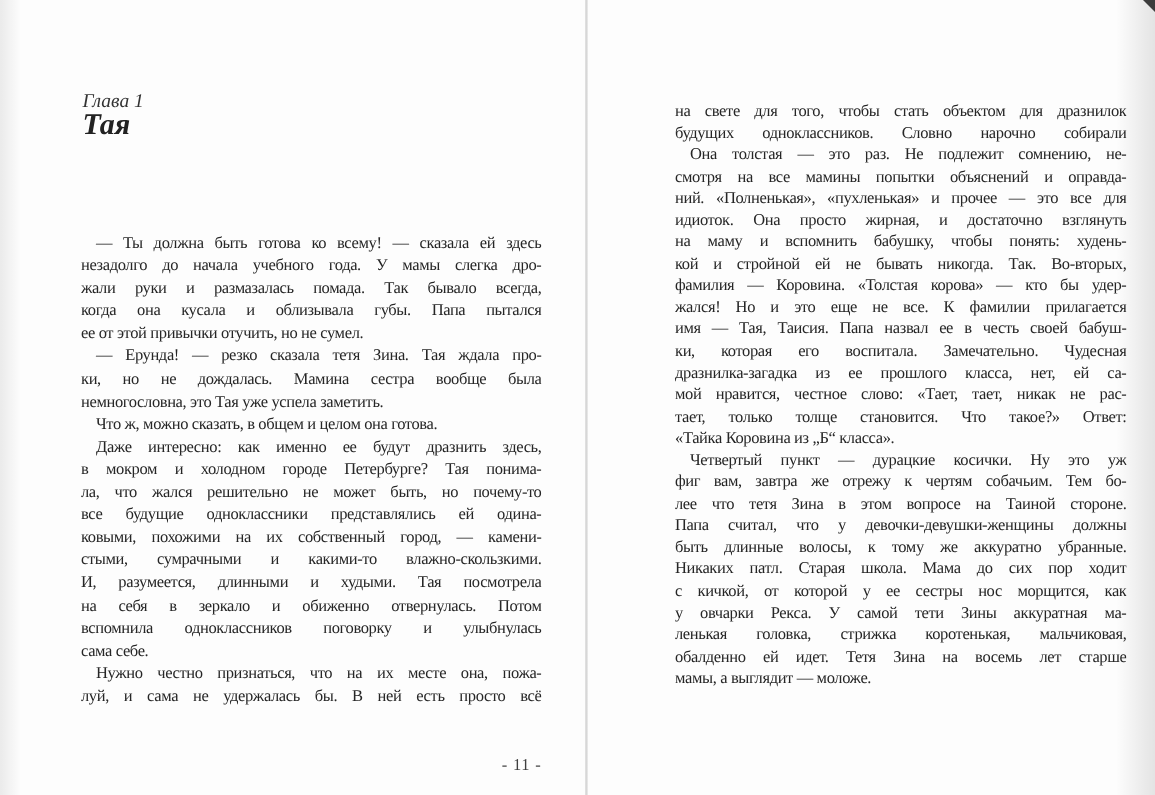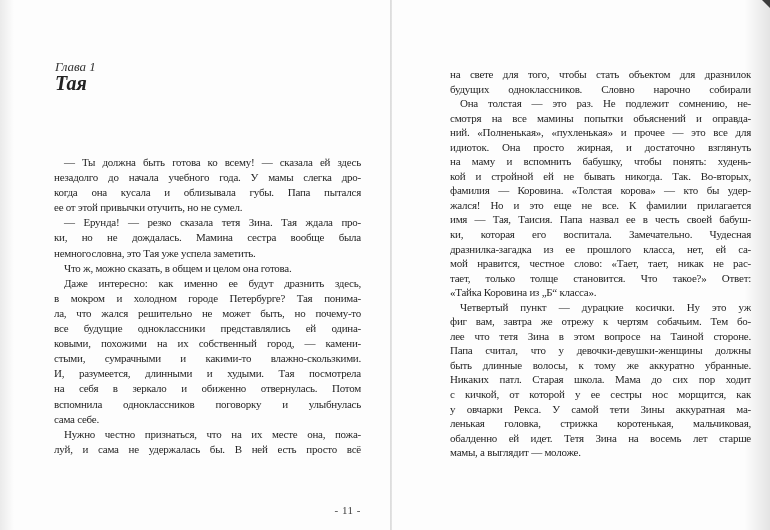--- a/index.html
+++ b/index.html
@@ -123,20 +123,21 @@
 <div class="spread">
 
   <div class="page page-left">
     <div class="chapter-head">
       <div class="chapter-label">Глава 1</div>
       <div class="chapter-title">Тая</div>
     </div>
     <div class="body-text left-body" id="left-body">
         <div class="line line-indent">— Ты должна быть готова ко всему! — сказала ей здесь</div>
         <div class="line">незадолго до начала учебного года. У мамы слегка дро-</div>
+        <div class="line">жали руки и размазалась помада. Так бывало всегда,</div>
         <div class="line">когда она кусала и облизывала губы. Папа пытался</div>
         <div class="line line-last">ее от этой привычки отучить, но не сумел.</div>
         <div class="line line-indent">— Ерунда! — резко сказала тетя Зина. Тая ждала про-</div>
         <div class="line">ки, но не дождалась. Мамина сестра вообще была</div>
         <div class="line line-last">немногословна, это Тая уже успела заметить.</div>
         <div class="line line-indent line-last">Что ж, можно сказать, в общем и целом она готова.</div>
         <div class="line line-indent">Даже интересно: как именно ее будут дразнить здесь,</div>
         <div class="line">в мокром и холодном городе Петербурге? Тая понима-</div>
         <div class="line">ла, что жался решительно не может быть, но почему-то</div>
         <div class="line">все будущие одноклассники представлялись ей одина-</div>

